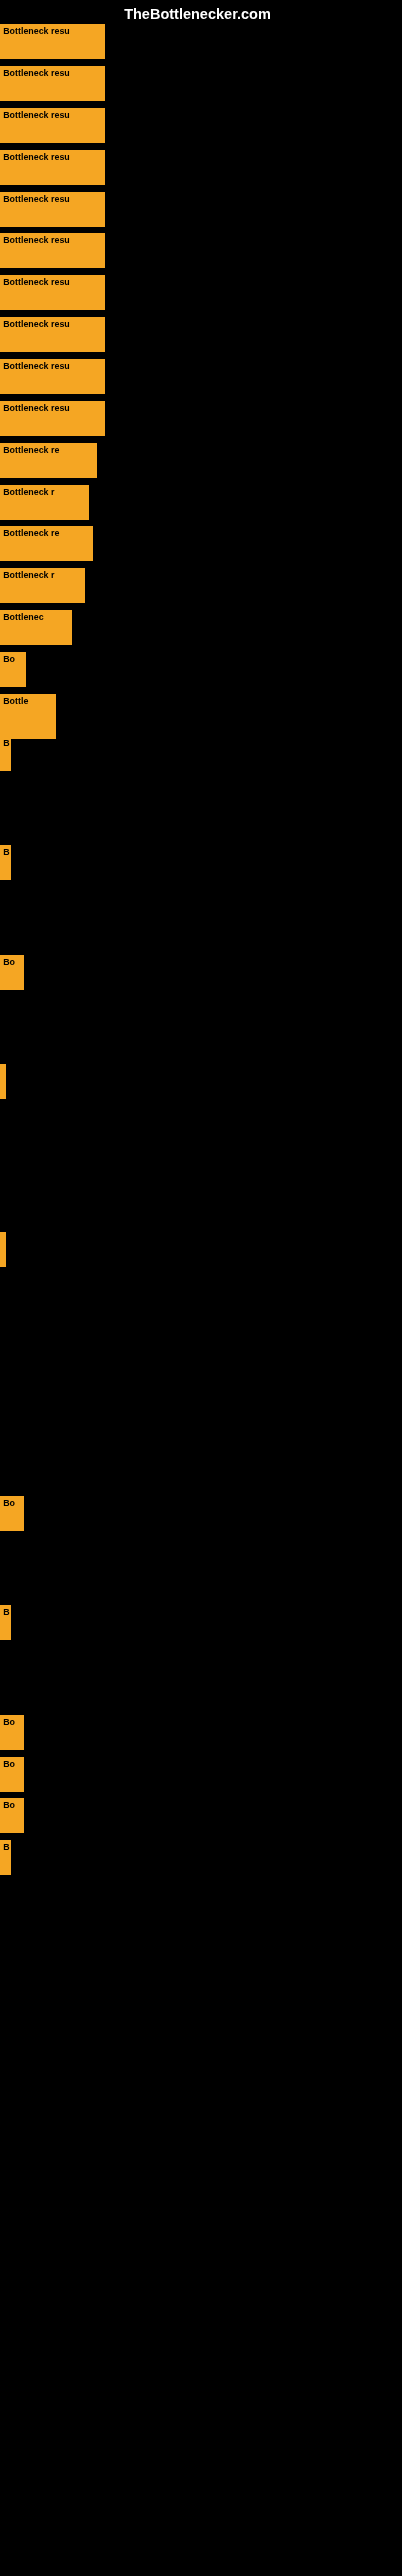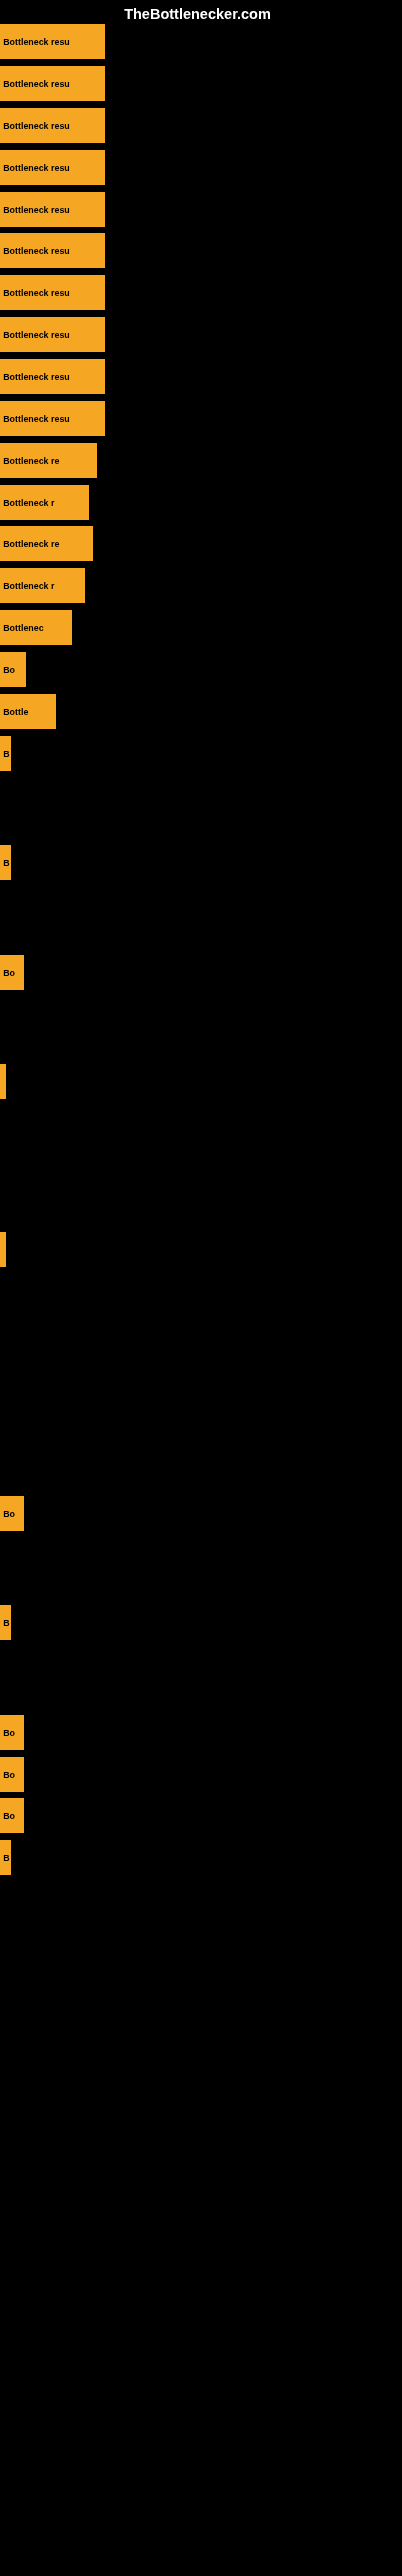--- a/index.html
+++ b/index.html
@@ -27,21 +27,20 @@
       top: 0;
       left: 0;
       right: 8px;
     }
 
     .bottleneck-bar {
       position: absolute;
       left: 0;
       background-color: #f5a623;
       display: flex;
-      align-items: center;
       justify-content: flex-start;
       padding: 1.6px 3.2px;
       overflow: hidden;
     }
 
     .bottleneck-bar span {
       color: #000000;
       font-size: 8.9px;
       font-weight: bold;
       white-space: nowrap;
@@ -94,21 +93,21 @@
     </div>
     <div class="bottleneck-bar" style="top: 568px; width: 85px; height: 35px;">
       <span>Bottleneck r</span>
     </div>
     <div class="bottleneck-bar" style="top: 610px; width: 72px; height: 35px;">
       <span>Bottlenec</span>
     </div>
     <div class="bottleneck-bar" style="top: 652px; width: 26px; height: 35px;">
       <span>Bo</span>
     </div>
-    <div class="bottleneck-bar" style="top: 694px; width: 56px; height: 35px;">
+    <div class="bottleneck-bar" style="top: 694px; width: 56px; height: 45px;">
       <span>Bottle</span>
     </div>
     <div class="bottleneck-bar" style="top: 736px; width: 11.3px; height: 35px;">
       <span>B</span>
     </div>
     <div class="bottleneck-bar" style="top: 845px; width: 11.3px; height: 35px;">
       <span>B</span>
     </div>
     <div class="bottleneck-bar" style="top: 955px; width: 24px; height: 35px;">
       <span>Bo</span>

